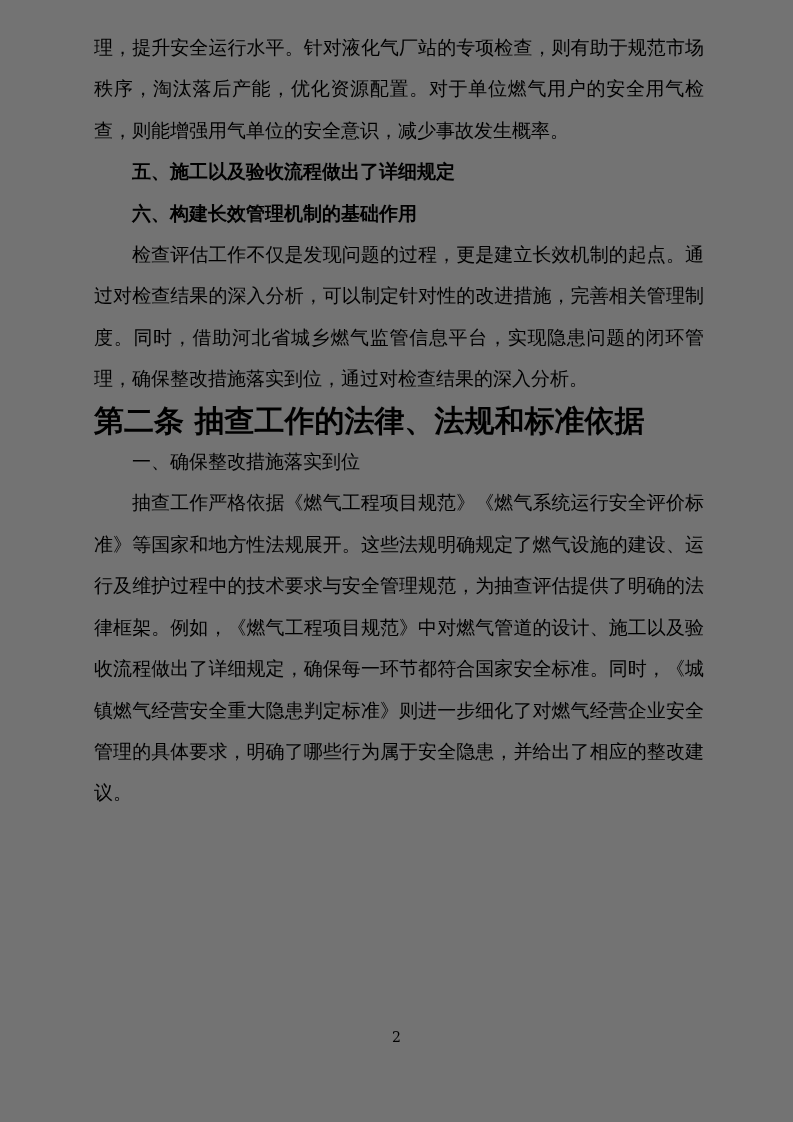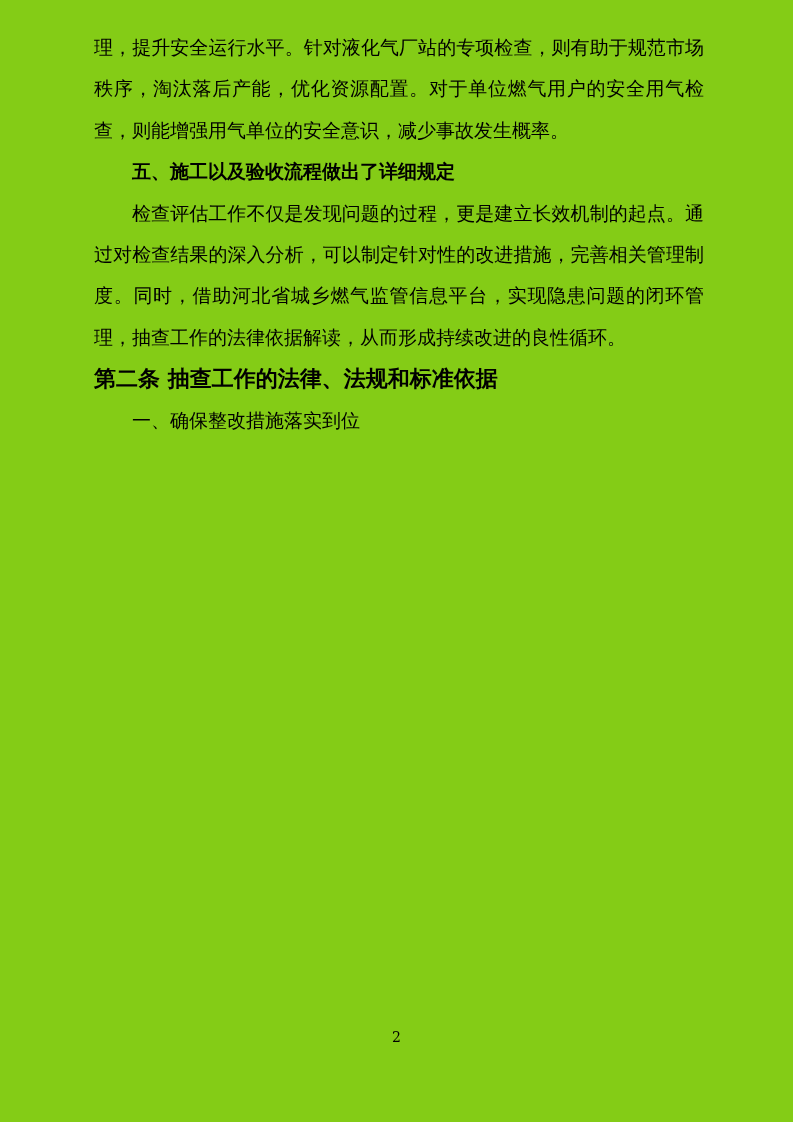--- a/index.html
+++ b/index.html
@@ -4,21 +4,21 @@
 <style>
   html, body {
     margin: 0;
     padding: 0;
     background: #ffffff;
   }
   .page {
     position: relative;
     width: 793px;
     height: 1122px;
-    background: #84cc16;
+    background: #737373;
     color: #000000;
     font-family: "DejaVu Serif", "Liberation Serif", serif;
     overflow: hidden;
   }
   .content {
     position: absolute;
     left: 94px;
     top: 27px;
     width: 610px;
   }
@@ -31,21 +31,21 @@
     color: #000000;
   }
   .ind {
     text-indent: 2em;
   }
   .bold {
     font-weight: 700;
   }
   .article-heading {
     margin: 0;
-    font-size: 22px;
+    font-size: 30px;
     font-weight: 700;
     line-height: 41.4px;
     color: #000000;
     text-align: left;
   }
   .page-number {
     position: absolute;
     top: 1027px;
     left: 0;
     width: 100%;
@@ -59,24 +59,26 @@
 <body>
 
 <div class="page">
   <div class="content">
 
     <p class="body-text">理，提升安全运行水平。针对液化气厂站的专项检查，则有助于规范市场秩序，淘汰落后产能，优化资源配置。对于单位燃气用户的安全用气检查，则能增强用气单位的安全意识，减少事故发生概率。</p>
 
     <p class="body-text ind bold">五、施工以及验收流程做出了详细规定</p>
 
 
+    <p class="body-text ind bold">六、构建长效管理机制的基础作用</p>
 
-    <p class="body-text ind">检查评估工作不仅是发现问题的过程，更是建立长效机制的起点。通过对检查结果的深入分析，可以制定针对性的改进措施，完善相关管理制度。同时，借助河北省城乡燃气监管信息平台，实现隐患问题的闭环管理，抽查工作的法律依据解读，从而形成持续改进的良性循环。</p>
+    <p class="body-text ind">检查评估工作不仅是发现问题的过程，更是建立长效机制的起点。通过对检查结果的深入分析，可以制定针对性的改进措施，完善相关管理制度。同时，借助河北省城乡燃气监管信息平台，实现隐患问题的闭环管理，确保整改措施落实到位，通过对检查结果的深入分析。</p>
 
     <h2 class="article-heading">第二条 抽查工作的法律、法规和标准依据</h2>
 
     <p class="body-text ind">一、确保整改措施落实到位</p>
 
+    <p class="body-text ind">抽查工作严格依据《燃气工程项目规范》《燃气系统运行安全评价标准》等国家和地方性法规展开。这些法规明确规定了燃气设施的建设、运行及维护过程中的技术要求与安全管理规范，为抽查评估提供了明确的法律框架。例如，《燃气工程项目规范》中对燃气管道的设计、施工以及验收流程做出了详细规定，确保每一环节都符合国家安全标准。同时，《城镇燃气经营安全重大隐患判定标准》则进一步细化了对燃气经营企业安全管理的具体要求，明确了哪些行为属于安全隐患，并给出了相应的整改建议。</p>
 
   </div>
 
   <div class="page-number">2</div>
 </div>
 
 </body></html>

